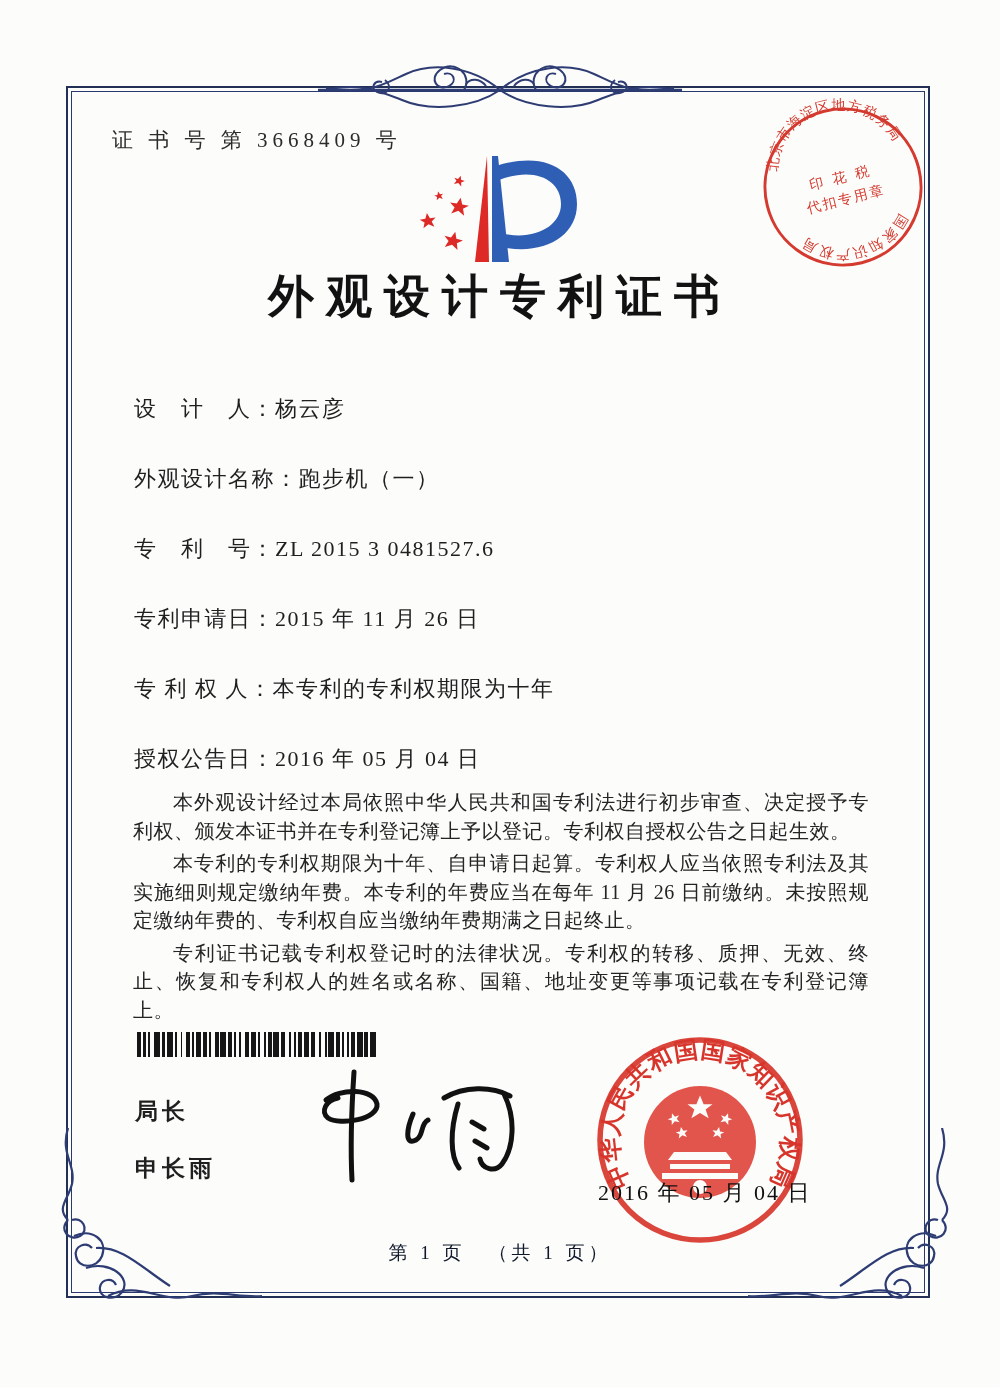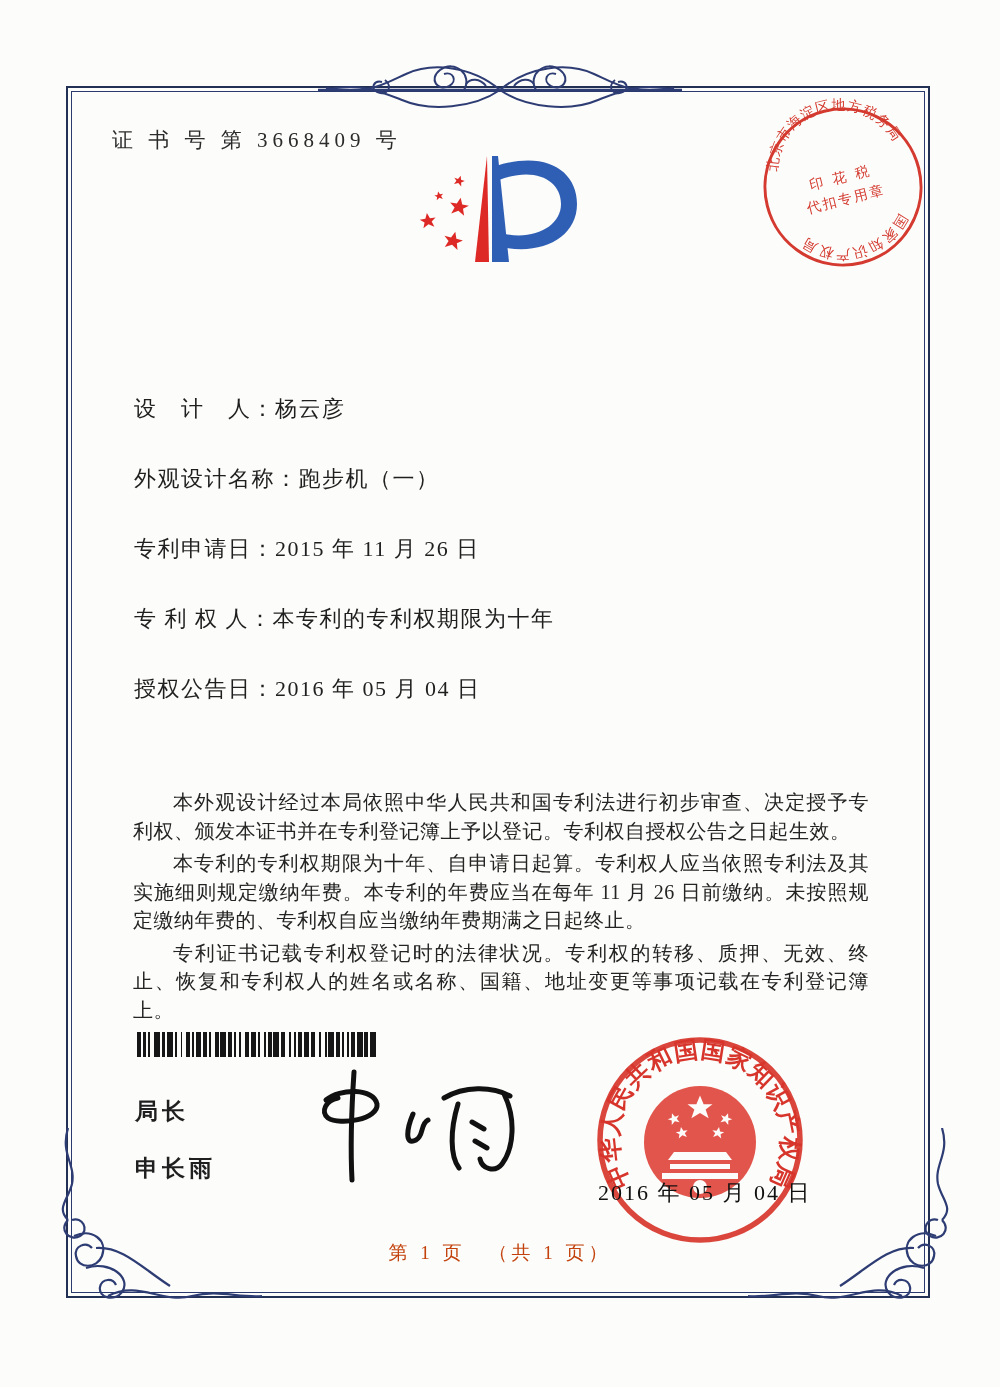--- a/index.html
+++ b/index.html
@@ -49,21 +49,21 @@
   .signature { position:absolute; left:278px; top:1062px; }
   
   .office-seal { position:absolute; left:580px; top:1020px; }
   .seal-date {
     position:absolute; left:598px; top:1178px; width:230px;
     font-size:22px; letter-spacing:2px; color:#101010; white-space:nowrap;
   }
   
   .page-footer {
     position:absolute; left:0; top:1240px; width:100%; text-align:center;
-    font-size:19px; letter-spacing:4px; color:#c2410c;
+    font-size:19px; letter-spacing:4px; color:#0f172a;
   }
   
   .orn-top { position:absolute; left:318px; top:52px; }
   .orn-bl  { position:absolute; left:52px;  top:1128px; }
   .orn-br  { position:absolute; left:748px; top:1128px; }
   svg text { font-family:"Liberation Serif","DejaVu Serif",serif; }
 </style>
 </head>
 <body>
 
@@ -138,27 +138,31 @@
       <use href="#star" transform="translate(33,73) scale(0.8) rotate(-8)"></use>
       <use href="#star" transform="translate(58,93) scale(0.95) rotate(14)"></use>
       <polygon points="92,8 80,114 94,114"></polygon>
     </g>
     <g fill="#2f5fb5">
       <polygon points="97,8 97,114 114,114 103,8"></polygon>
       <path d="M101,18 C150,2 182,22 182,56 C182,88 150,106 112,100 L110,86 C140,92 166,78 166,56 C166,32 140,18 104,32 Z"></path>
     </g>
   </svg>
 
+  <div class="title">外观设计专利证书</div>
 
   <div class="fields">
     <div class="field-row">
       <span class="lbl">设　计　人：</span><span class="val">杨云彦</span>
     </div>
     <div class="field-row">
       <span class="lbl">外观设计名称：</span><span class="val">跑步机（一）</span>
+    </div>
+    <div class="field-row">
+      <span class="lbl">专　利　号：</span><span class="val">ZL 2015 3 0481527.6</span>
     </div>
     <div class="field-row">
       <span class="lbl">专利申请日：</span><span class="val">2015 年 11 月 26 日</span>
     </div>
     <div class="field-row">
       <span class="lbl">专 利 权 人：</span><span class="val">本专利的专利权期限为十年</span>
     </div>
     <div class="field-row">
       <span class="lbl">授权公告日：</span><span class="val">2016 年 05 月 04 日</span>
     </div>

